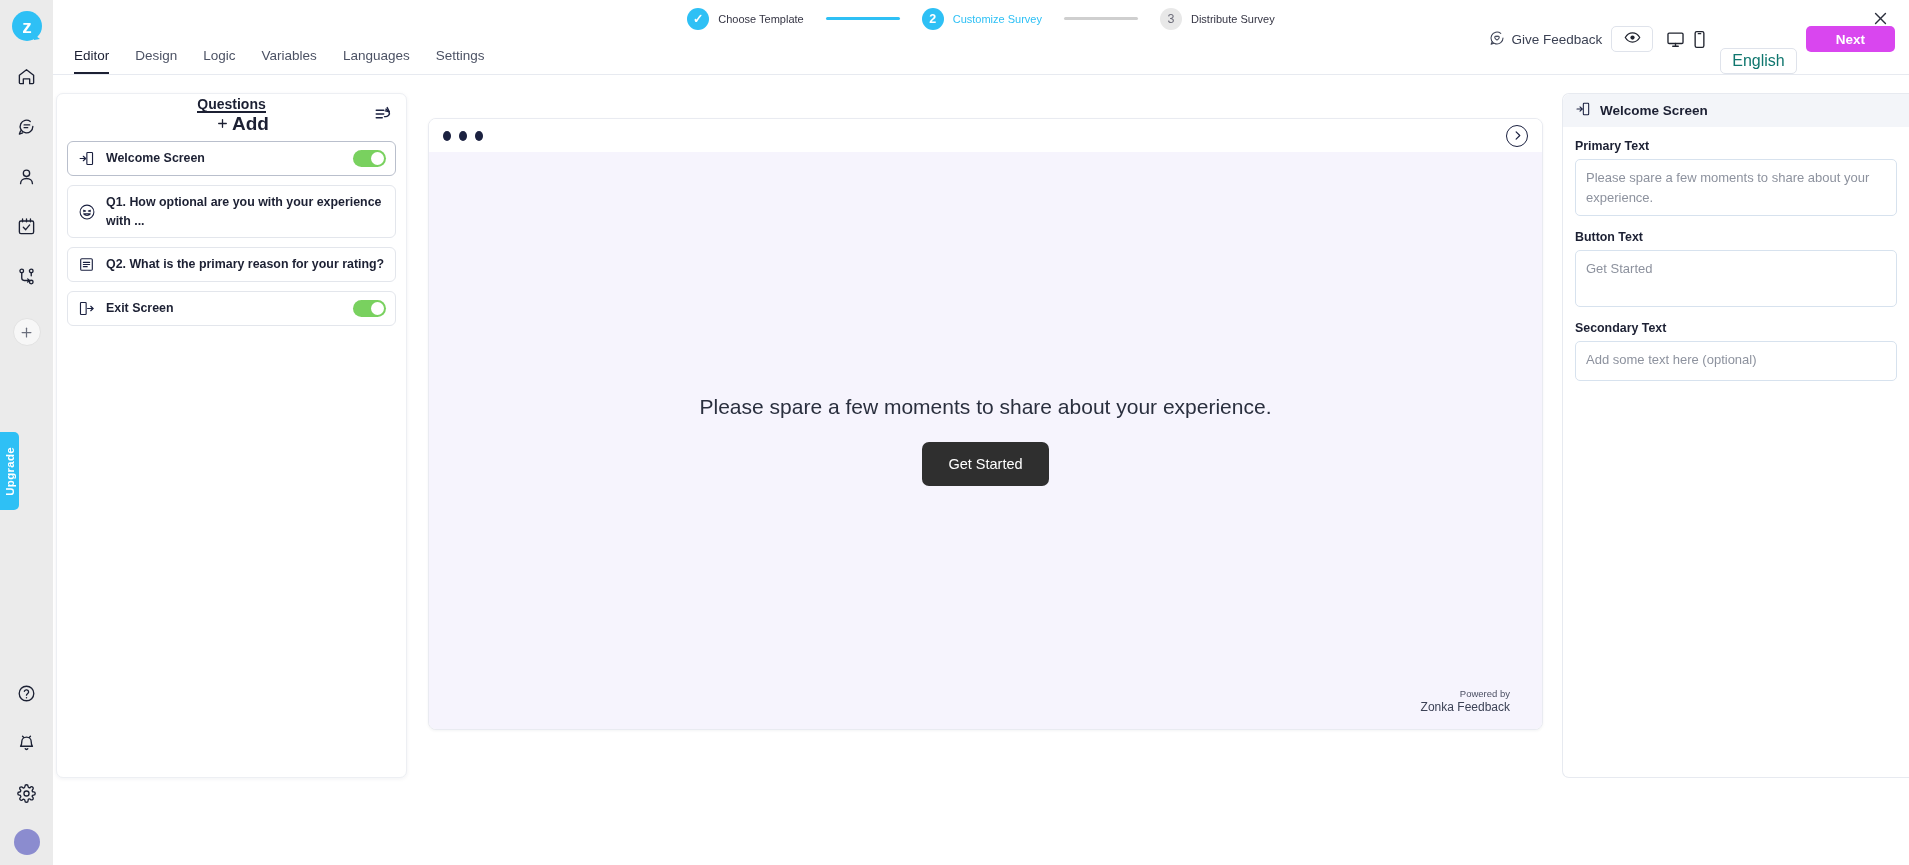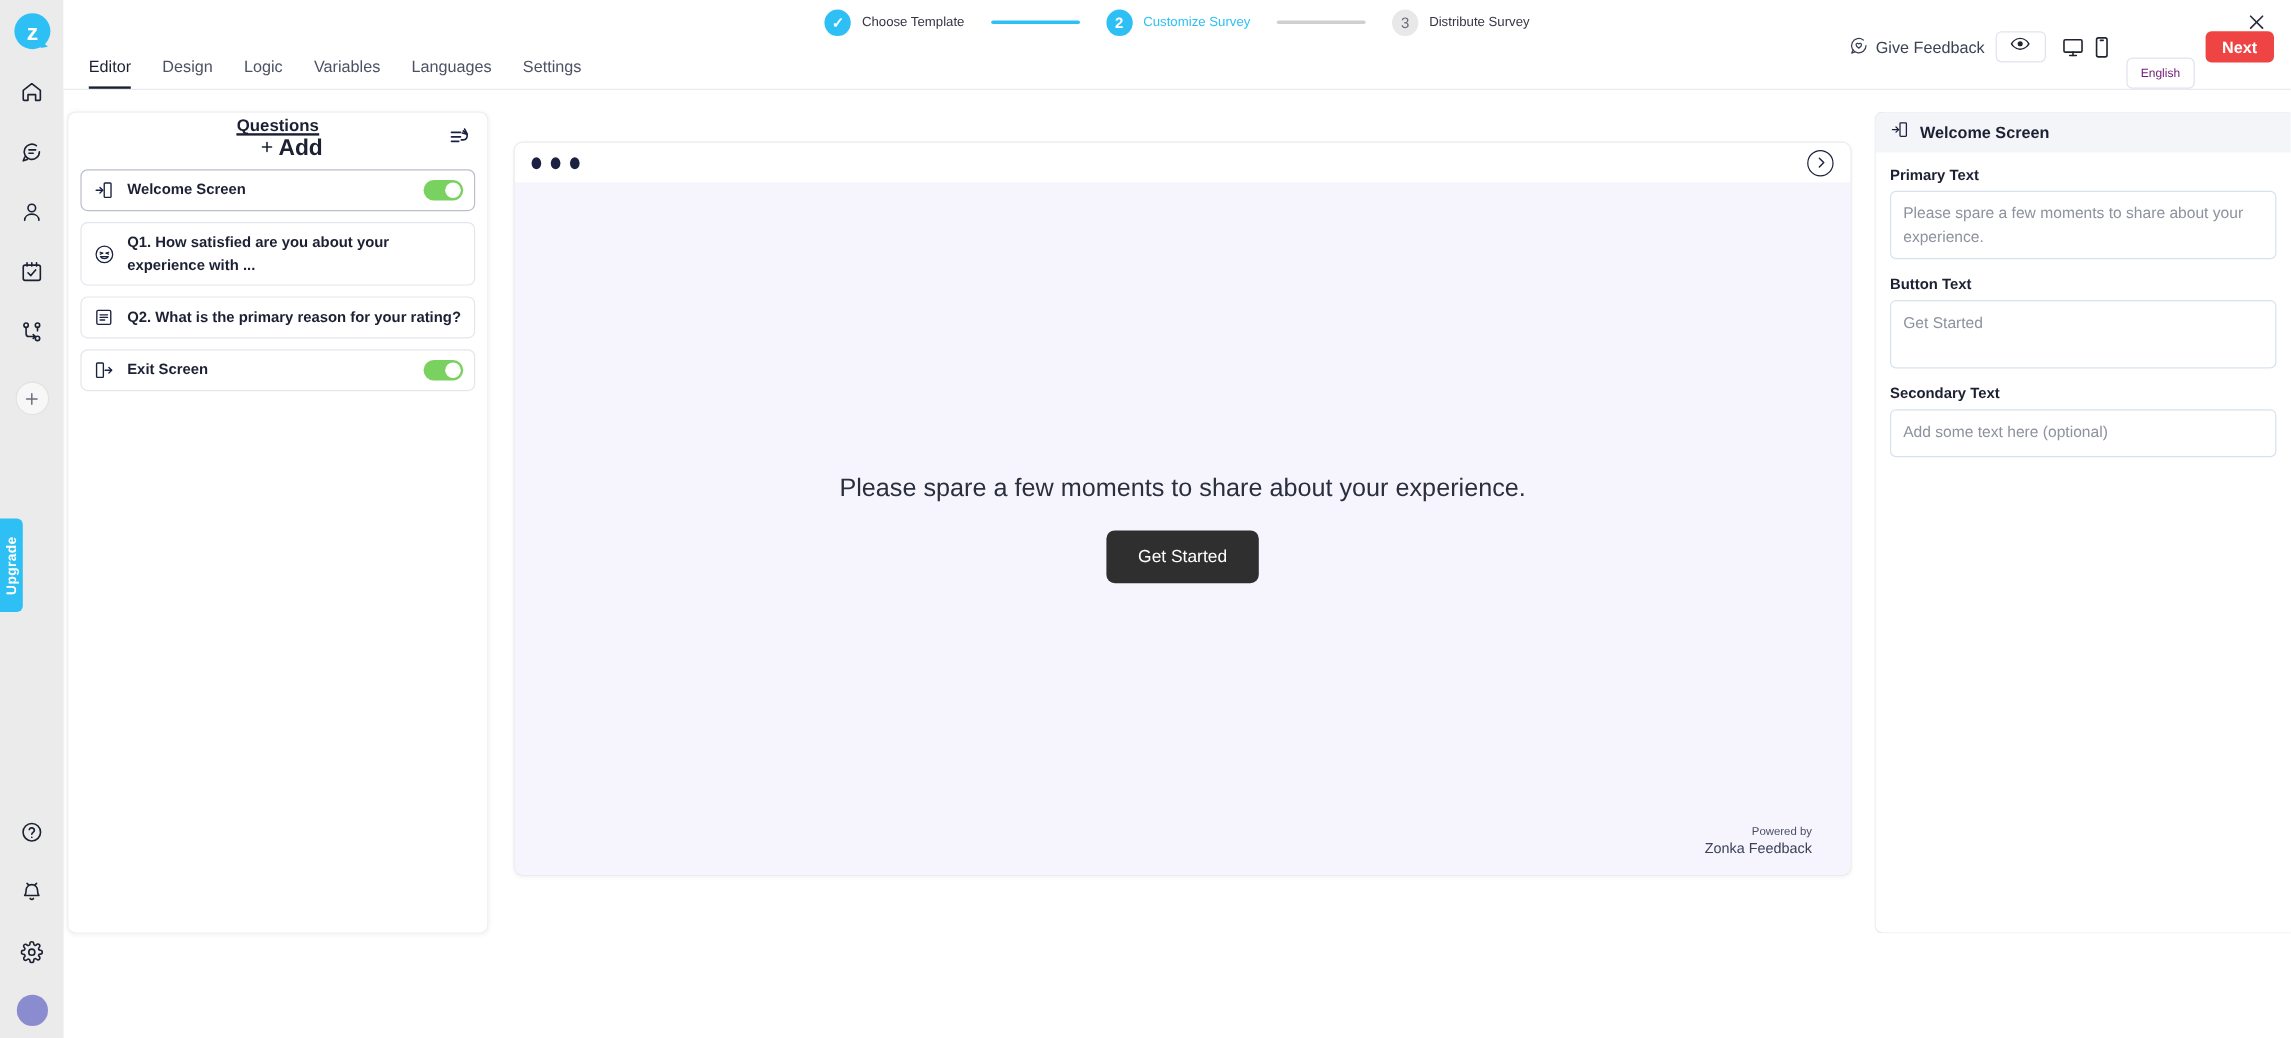--- a/index.html
+++ b/index.html
@@ -104,24 +104,24 @@
     font-size: 13.5px; color: #3c4254; cursor: pointer;
   }
   .tb-box {
     border: 1px solid #dfe3eb; border-radius: 5px;
     height: 26px; display: flex; align-items: center; justify-content: center;
     background: #fff; cursor: pointer;
   }
   #preview-eye { width: 42px; }
   #device-group { display: flex; align-items: center; gap: 7px; padding: 0 4px; }
   .dev-ico { cursor: pointer; display:flex; align-items:center; }
-  #lang-select { padding: 0 11px; font-size: 10px; color: #701a75; margin-top: 44px; }
+  #lang-select { padding: 0 11px; font-size: 16px; color: #0f766e; margin-top: 44px; }
   #next-btn {
-    background: #ef4444; color: #fff; border: none; border-radius: 5px;
-    height: 26px; padding: 0 14px; font-size: 13.5px; font-weight: bold;
+    background: #d946ef; color: #fff; border: none; border-radius: 5px;
+    height: 26px; padding: 0 30px; font-size: 13.5px; font-weight: bold;
     cursor: pointer; font-family: inherit;
   }
 
   
   #questions-panel {
     position: absolute; left: 56px; top: 93px;
     width: 351px; height: 685px;
     background: #fff; border: 1px solid #edeff3; border-radius: 7px;
     box-shadow: 0 1px 4px rgba(20,30,60,.06);
   }
@@ -448,21 +448,21 @@
 
     <div class="q-item">
       <span class="q-ico">
         <svg width="18" height="18" viewBox="0 0 24 24" fill="none" stroke="#1b2140" stroke-width="1.4" stroke-linecap="round" stroke-linejoin="round">
           <circle cx="12" cy="12" r="9.2"></circle>
           <path d="M7.3 9.6 l3 1 -3 1"></path>
           <path d="M16.7 9.6 l-3 1 3 1"></path>
           <path d="M7.6 14.5 a5 4 0 0 0 8.8 0 z"></path>
         </svg>
       </span>
-      <span class="q-text">Q1. How satisfied are you about your experience with ...</span>
+      <span class="q-text">Q1. How optional are you with your experience with ...</span>
     </div>
 
     <div class="q-item">
       <span class="q-ico">
         <svg width="17" height="17" viewBox="0 0 24 24" fill="none" stroke="#1b2140" stroke-width="1.6" stroke-linecap="round" stroke-linejoin="round">
           <rect x="3.8" y="3.8" width="16.4" height="16.4" rx="1.6"></rect>
           <line x1="7.6" y1="9" x2="16.4" y2="9"></line>
           <line x1="7.6" y1="12" x2="16.4" y2="12"></line>
           <line x1="7.6" y1="15" x2="13" y2="15"></line>
         </svg>

